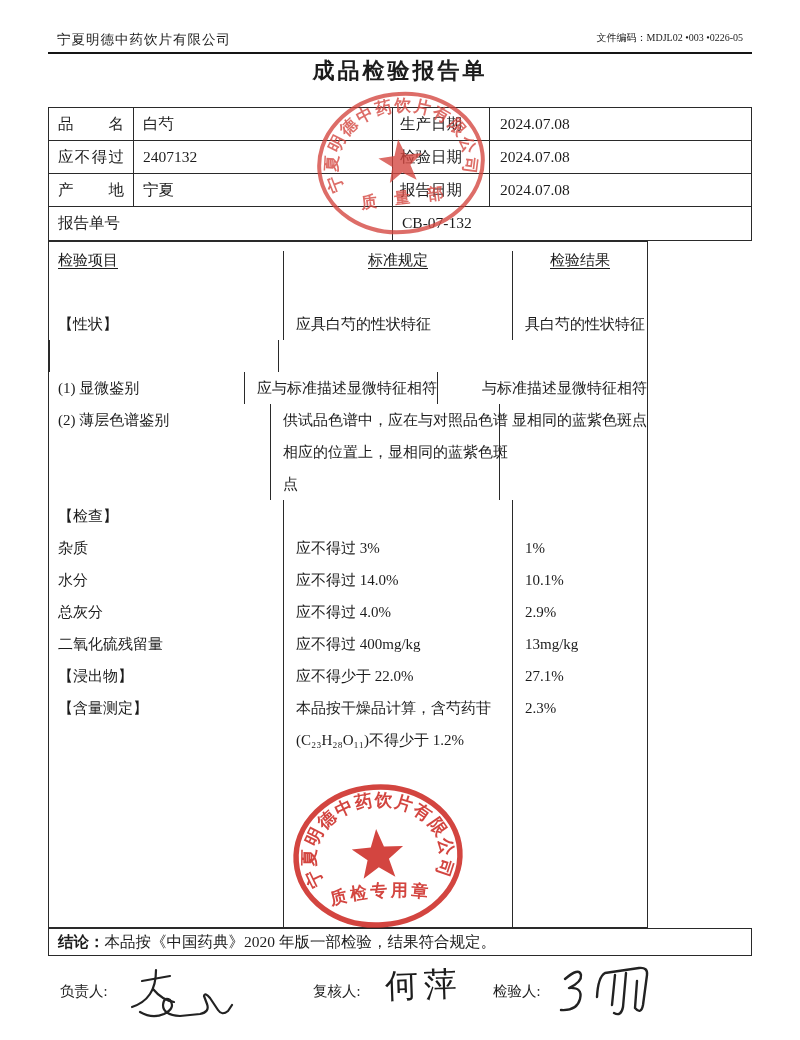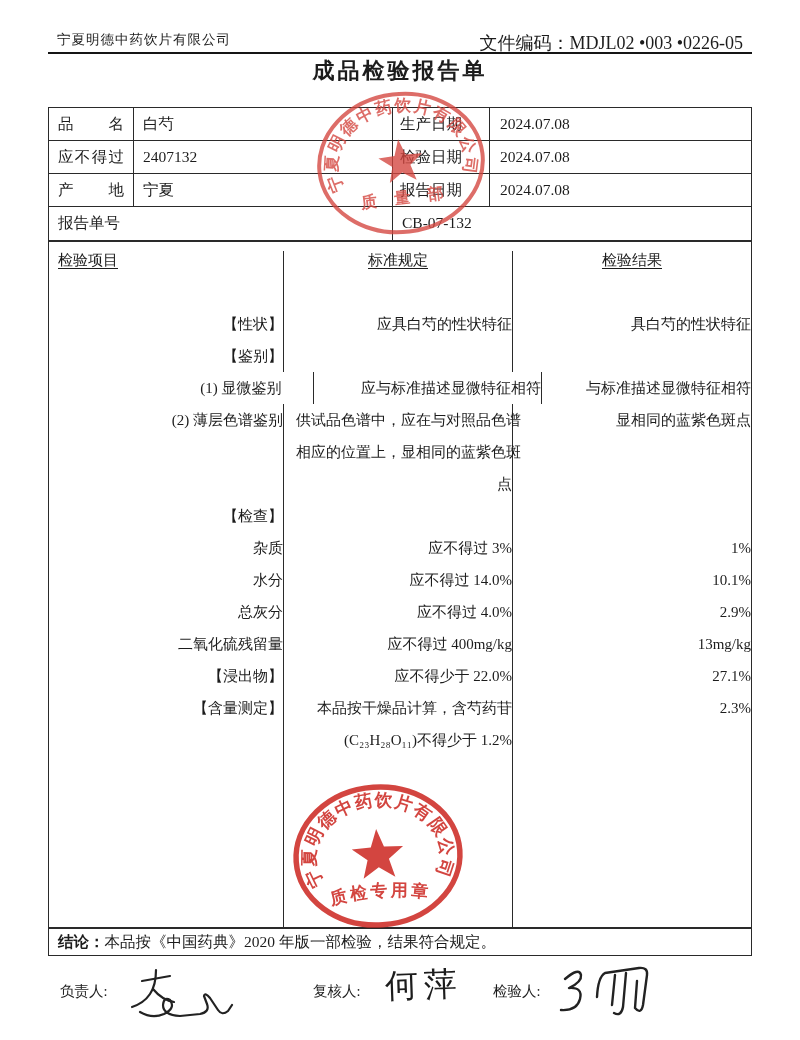--- a/index.html
+++ b/index.html
@@ -3,46 +3,46 @@
 <meta charset="utf-8">
 <style>
   html,body{margin:0;padding:0;background:#e8e8e8;}
   .page{
     position:relative;width:800px;height:1040px;background:#ffffff;
     font-family:"Liberation Serif","DejaVu Serif",serif;color:#1c1c1c;
     overflow:hidden;margin:0 auto;
   }
   
   .hdr-left{position:absolute;top:31px;left:57px;font-size:13.5px;letter-spacing:1px;}
-  .hdr-right{position:absolute;top:31px;right:57px;font-size:18px;}
+  .hdr-right{position:absolute;top:31px;right:57px;font-size:10px;}
   .hdr-rule{position:absolute;top:52px;left:48px;width:704px;border-top:2px solid #151515;}
   .title{position:absolute;top:56px;left:0;width:100%;text-align:center;
          font-size:22px;font-weight:bold;letter-spacing:3px;}
   
   .info{position:absolute;top:107px;left:48px;width:704px;box-sizing:border-box;
         border:1.5px solid #2a2a2a;font-size:15.5px;}
   .info-row{display:flex;height:33px;line-height:32px;border-bottom:1.5px solid #2a2a2a;box-sizing:border-box;}
   .info-row:last-child{border-bottom:none;}
   .i-cell{box-sizing:border-box;white-space:nowrap;overflow:hidden;}
   .i-label{width:85px;padding:0 9px;border-right:1.5px solid #2a2a2a;text-align:justify;text-align-last:justify;}
   .i-val{width:259px;padding-left:9px;border-right:1.5px solid #2a2a2a;}
   .i-label2{width:97px;padding-left:7px;border-right:1.5px solid #2a2a2a;}
   .i-val2{flex:1;padding-left:10px;}
   .i-rlabel{width:344px;padding-left:9px;border-right:1.5px solid #2a2a2a;}
   .i-rval{flex:1;padding-left:9px;}
   
-  .mt{position:absolute;top:241px;left:48px;width:704px;height:687px;box-sizing:border-box;
+  .mt{position:absolute;top:241px;left:48px;width:600px;height:687px;box-sizing:border-box;
       border:1.5px solid #2a2a2a;font-size:15px;display:flex;flex-direction:column;}
   .mt-row{display:flex;flex:0 0 auto;}
   .mt-row.grow{flex:1 1 auto;}
   .cell{box-sizing:border-box;}
   .cell-item{width:234px;padding-left:9px;}
   .cell-std{width:230px;border-left:1.5px solid #2a2a2a;border-right:1.5px solid #2a2a2a;padding-left:12px;}
   .cell-res{flex:1;padding-left:12px;}
-  .ln{height:32px;line-height:32px;white-space:nowrap;text-align:right;}
+  .ln{height:32px;line-height:32px;white-space:nowrap;}
   .mt-head{height:57px;padding-top:9px;}
   .mt-head .cell{height:100%;}
   .mt-head u{text-decoration:underline;text-underline-offset:3px;}
   .mt-head .cell-std,.mt-head .cell-res{text-align:center;padding-left:0;}
   
   .concl{position:absolute;top:928px;left:48px;width:704px;height:28px;box-sizing:border-box;
          border:1.5px solid #2a2a2a;line-height:25px;padding-left:9px;font-size:15.5px;white-space:nowrap;}
   .concl .b{font-weight:bold;font-family:Liberation Mono, monospace;}
   
   .sigs{position:absolute;top:965px;left:48px;width:704px;height:62px;}
@@ -103,23 +103,20 @@
           <div class="ln">【性状】</div>
         </div>
         <div class="cell cell-std">
           <div class="ln">应具白芍的性状特征</div>
         </div>
         <div class="cell cell-res">
           <div class="ln">具白芍的性状特征</div>
         </div>
       </div>
       <div class="mt-row" style="height: 32px;">
-        <div class="cell cell-item">
-          <div class="ln">【鉴别】</div>
-        </div>
         <div class="cell cell-std"></div>
         <div class="cell cell-res"></div>
       </div>
       <div class="mt-row" style="height: 32px; gap: 32px;">
         <div class="cell cell-item">
           <div class="ln">(1) 显微鉴别</div>
         </div>
         <div class="cell cell-std">
           <div class="ln">应与标准描述显微特征相符</div>
         </div>

